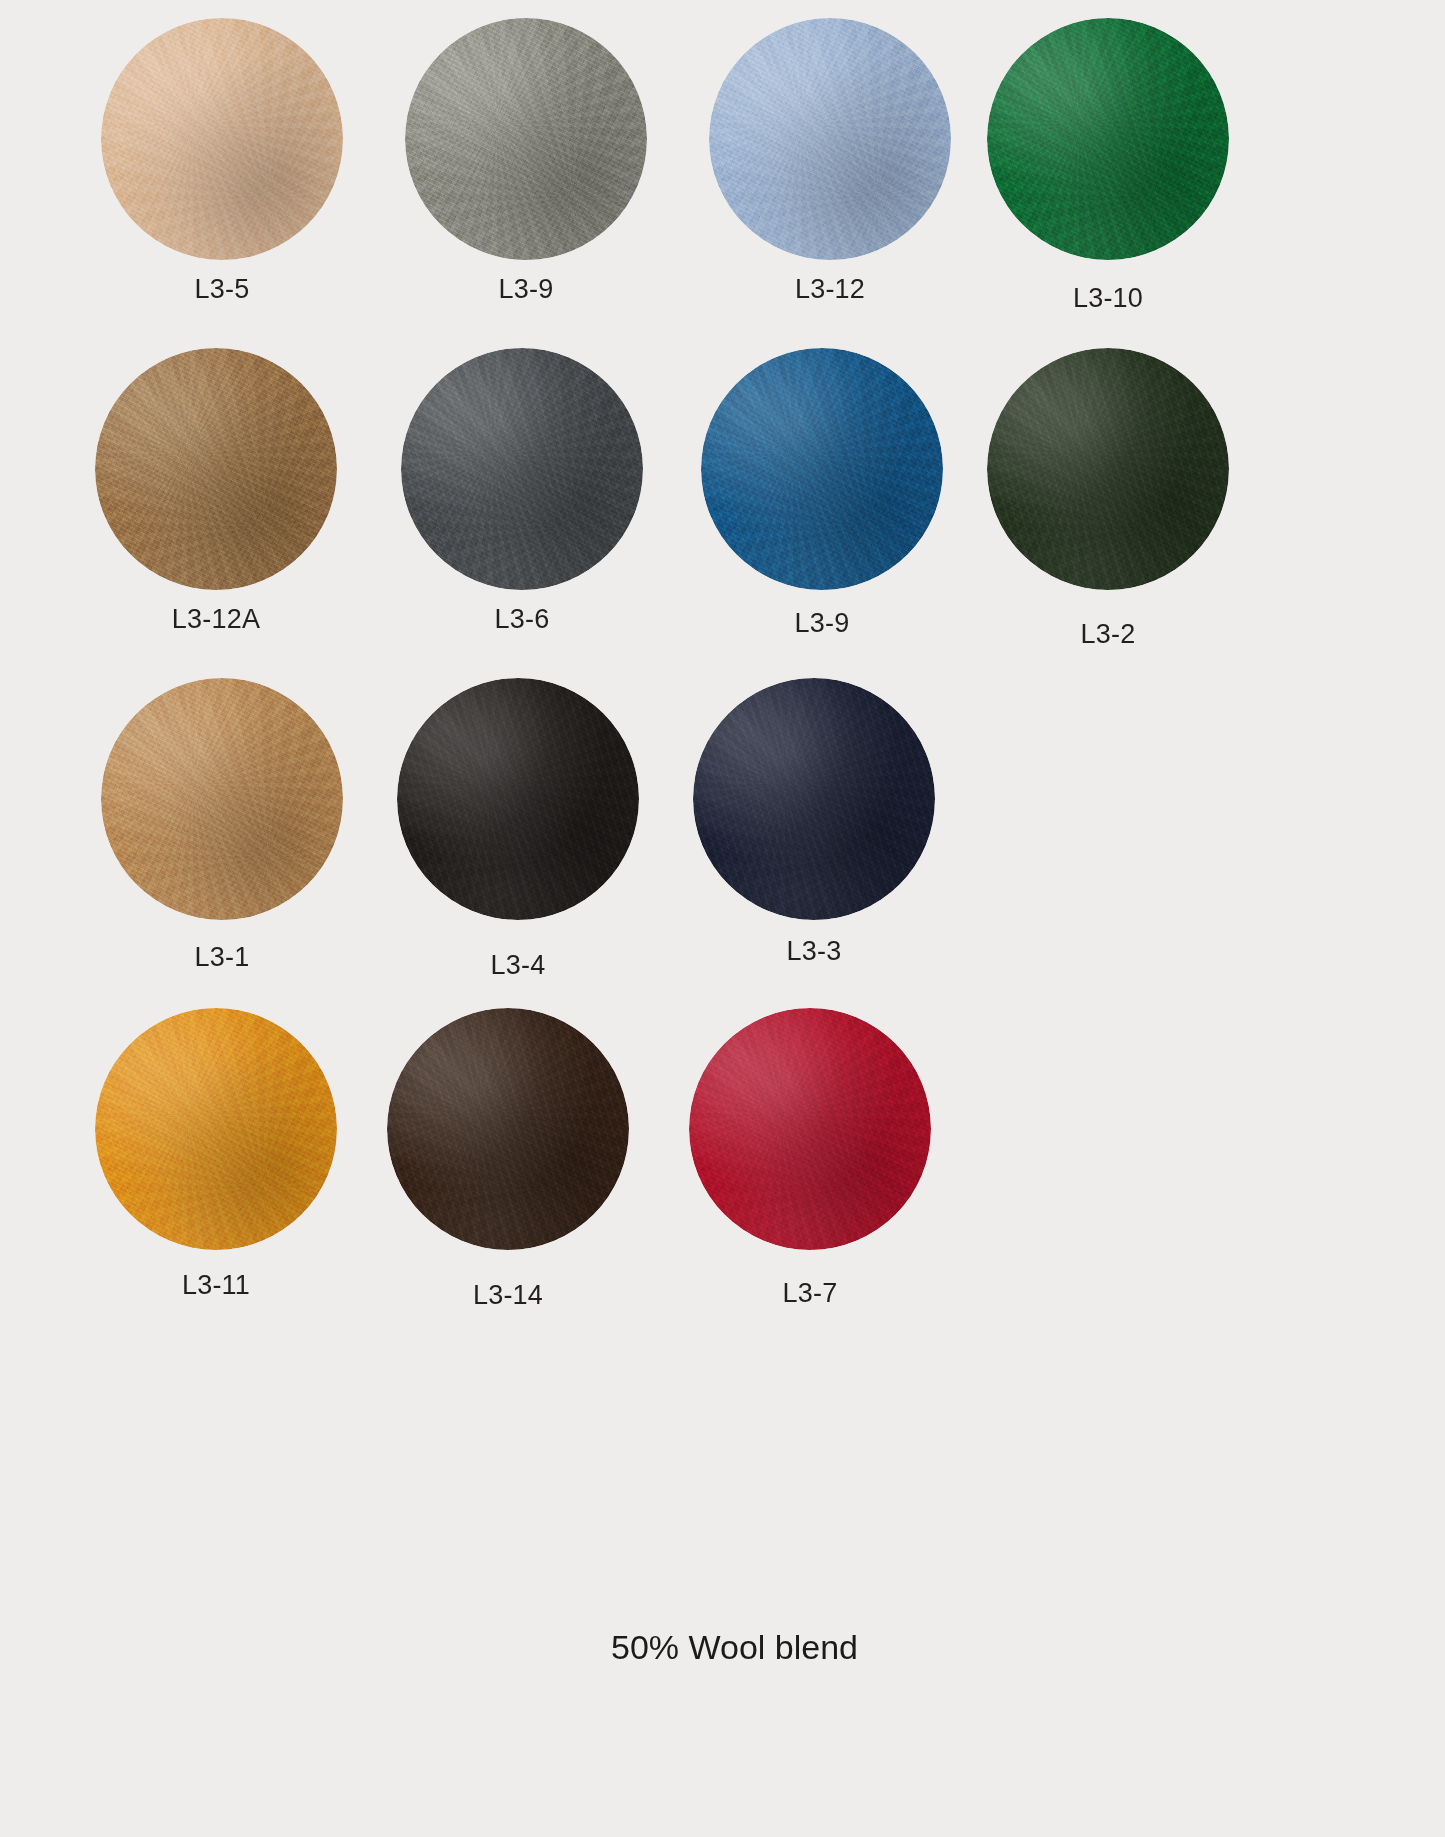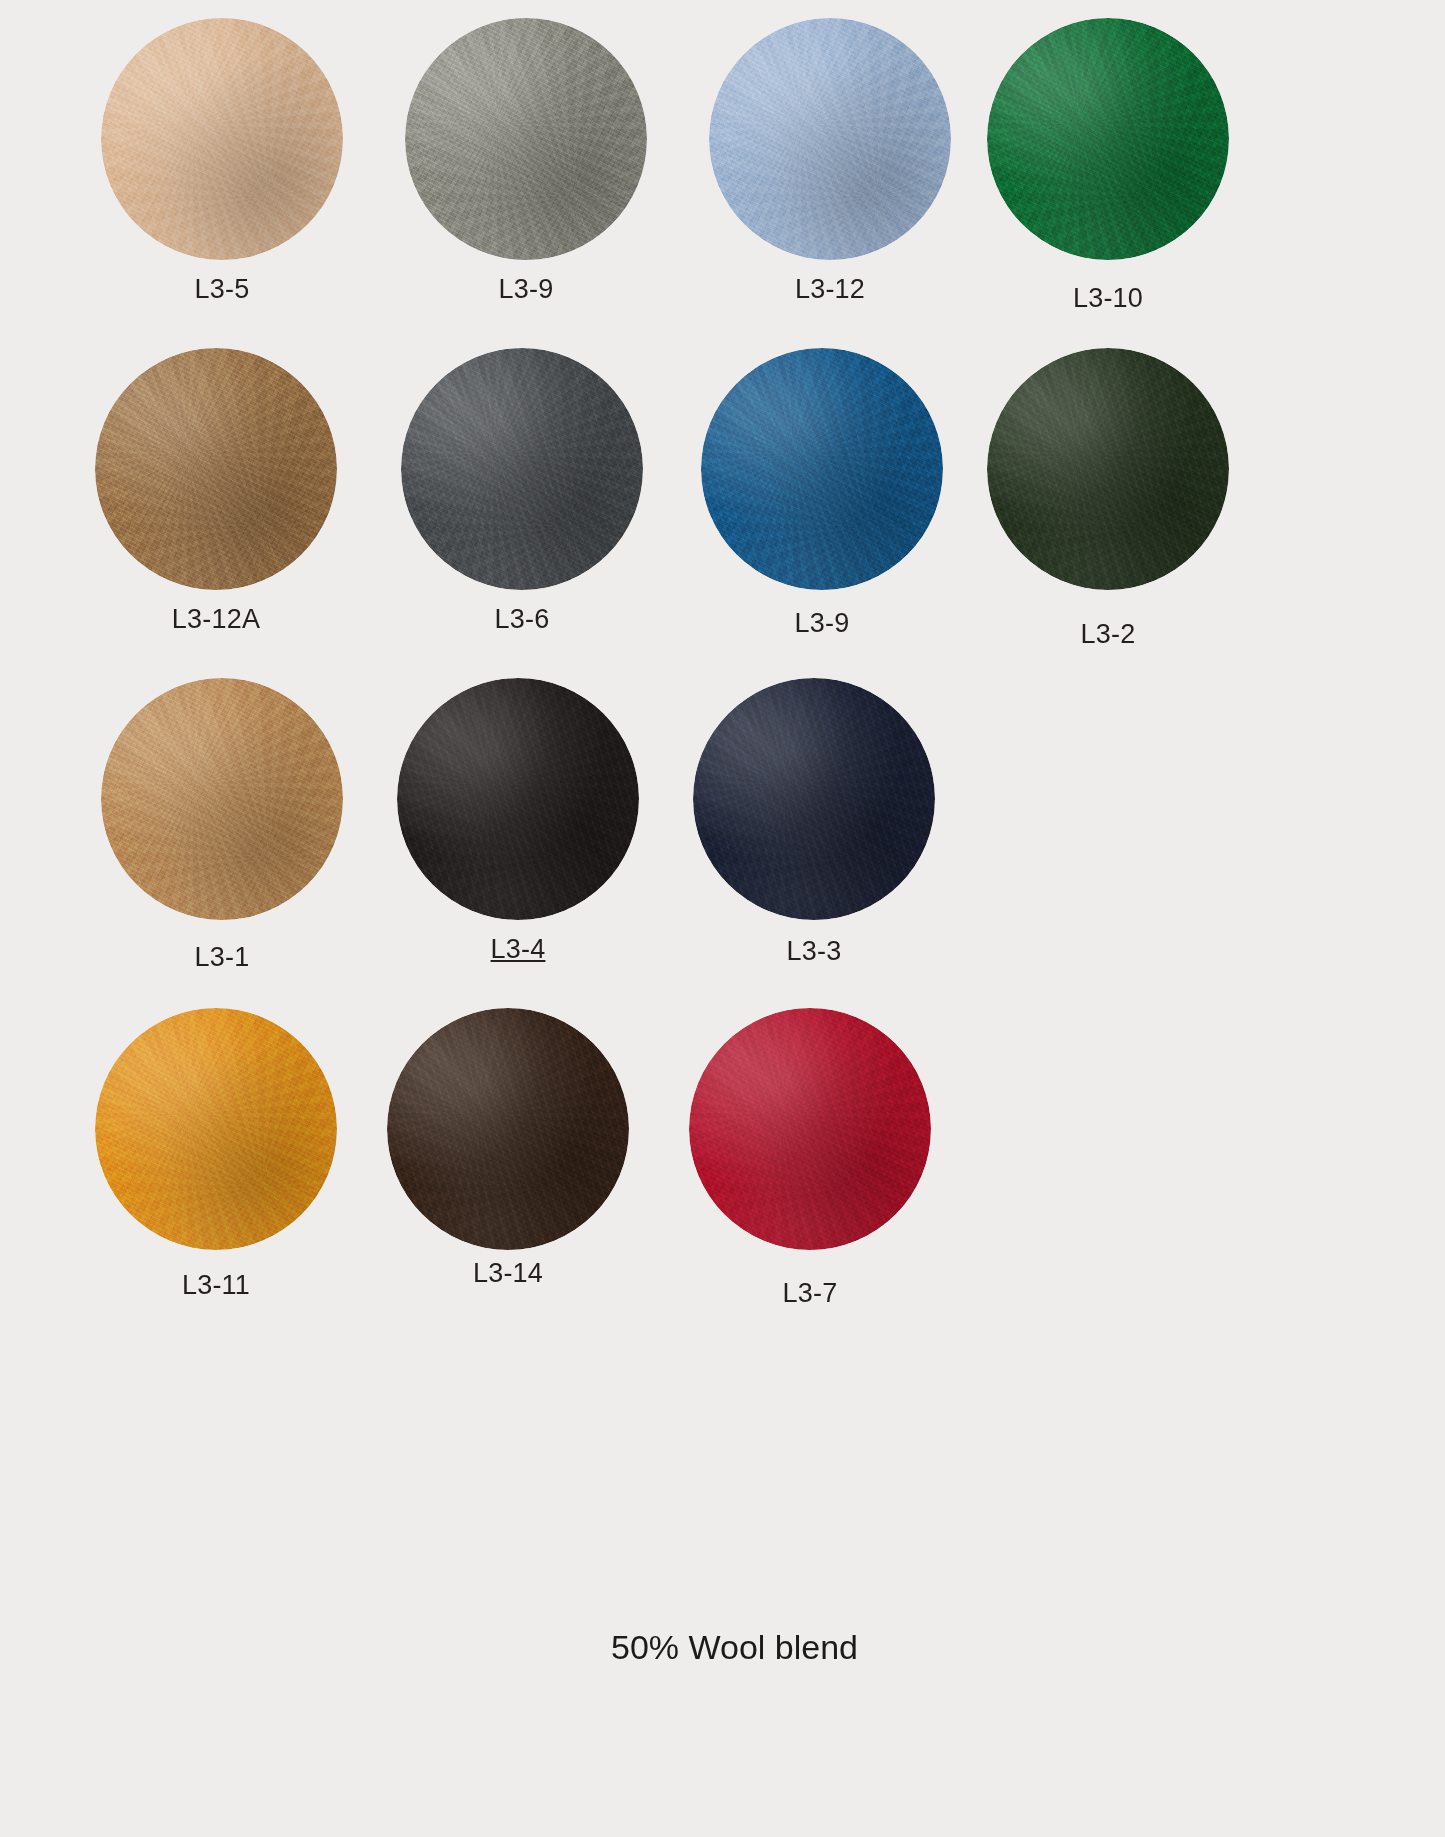--- a/index.html
+++ b/index.html
@@ -255,21 +255,21 @@
           <div class="chip-wrap">
             <div class="chip">
               <div class="base" style="background: rgb(32, 29, 27);"></div>
               <div class="fiber1"></div>
               <div class="fiber2"></div>
               <div class="fiber3"></div>
               <div class="fiber4"></div>
               <div class="vign"></div>
             </div>
           </div>
-          <div class="chip-label" style="margin-top: 14px; text-decoration: underline;">L3-4</div>
+          <div class="chip-label" style="margin-top: 30px;">L3-4</div>
         </div>
         <div class="swatch-cell" style="left: 664px; top: 0px;">
           <div class="chip-wrap">
             <div class="chip">
               <div class="base" style="background: rgb(27, 32, 51);"></div>
               <div class="fiber1"></div>
               <div class="fiber2"></div>
               <div class="fiber3"></div>
               <div class="fiber4"></div>
               <div class="vign"></div>
@@ -296,21 +296,21 @@
           <div class="chip-wrap">
             <div class="chip">
               <div class="base" style="background: rgb(53, 35, 24);"></div>
               <div class="fiber1"></div>
               <div class="fiber2"></div>
               <div class="fiber3"></div>
               <div class="fiber4"></div>
               <div class="vign"></div>
             </div>
           </div>
-          <div class="chip-label" style="margin-top: 8px;">L3-14</div>
+          <div class="chip-label" style="margin-top: 30px;">L3-14</div>
         </div>
         <div class="swatch-cell" style="left: 660px; top: 0px;">
           <div class="chip-wrap">
             <div class="chip">
               <div class="base" style="background: rgb(176, 18, 41);"></div>
               <div class="fiber1"></div>
               <div class="fiber2"></div>
               <div class="fiber3"></div>
               <div class="fiber4"></div>
               <div class="vign"></div>

